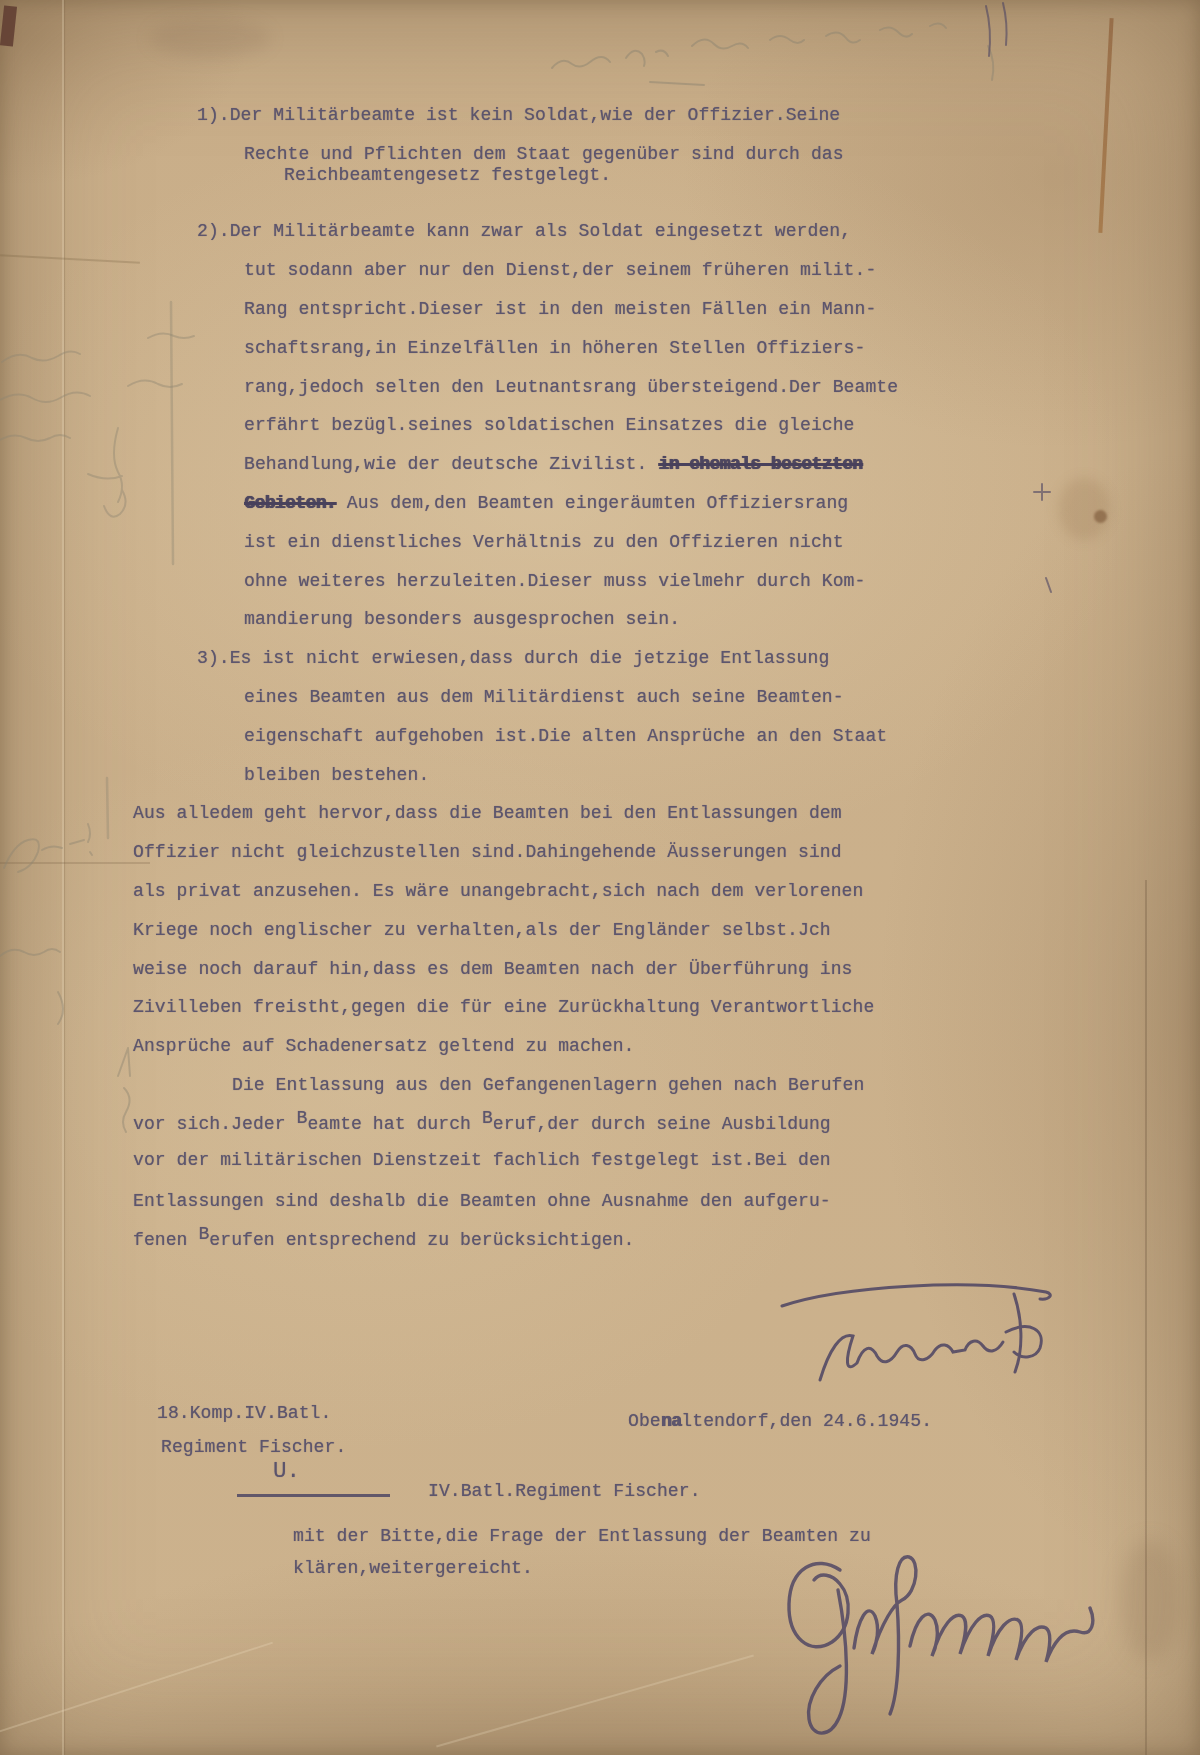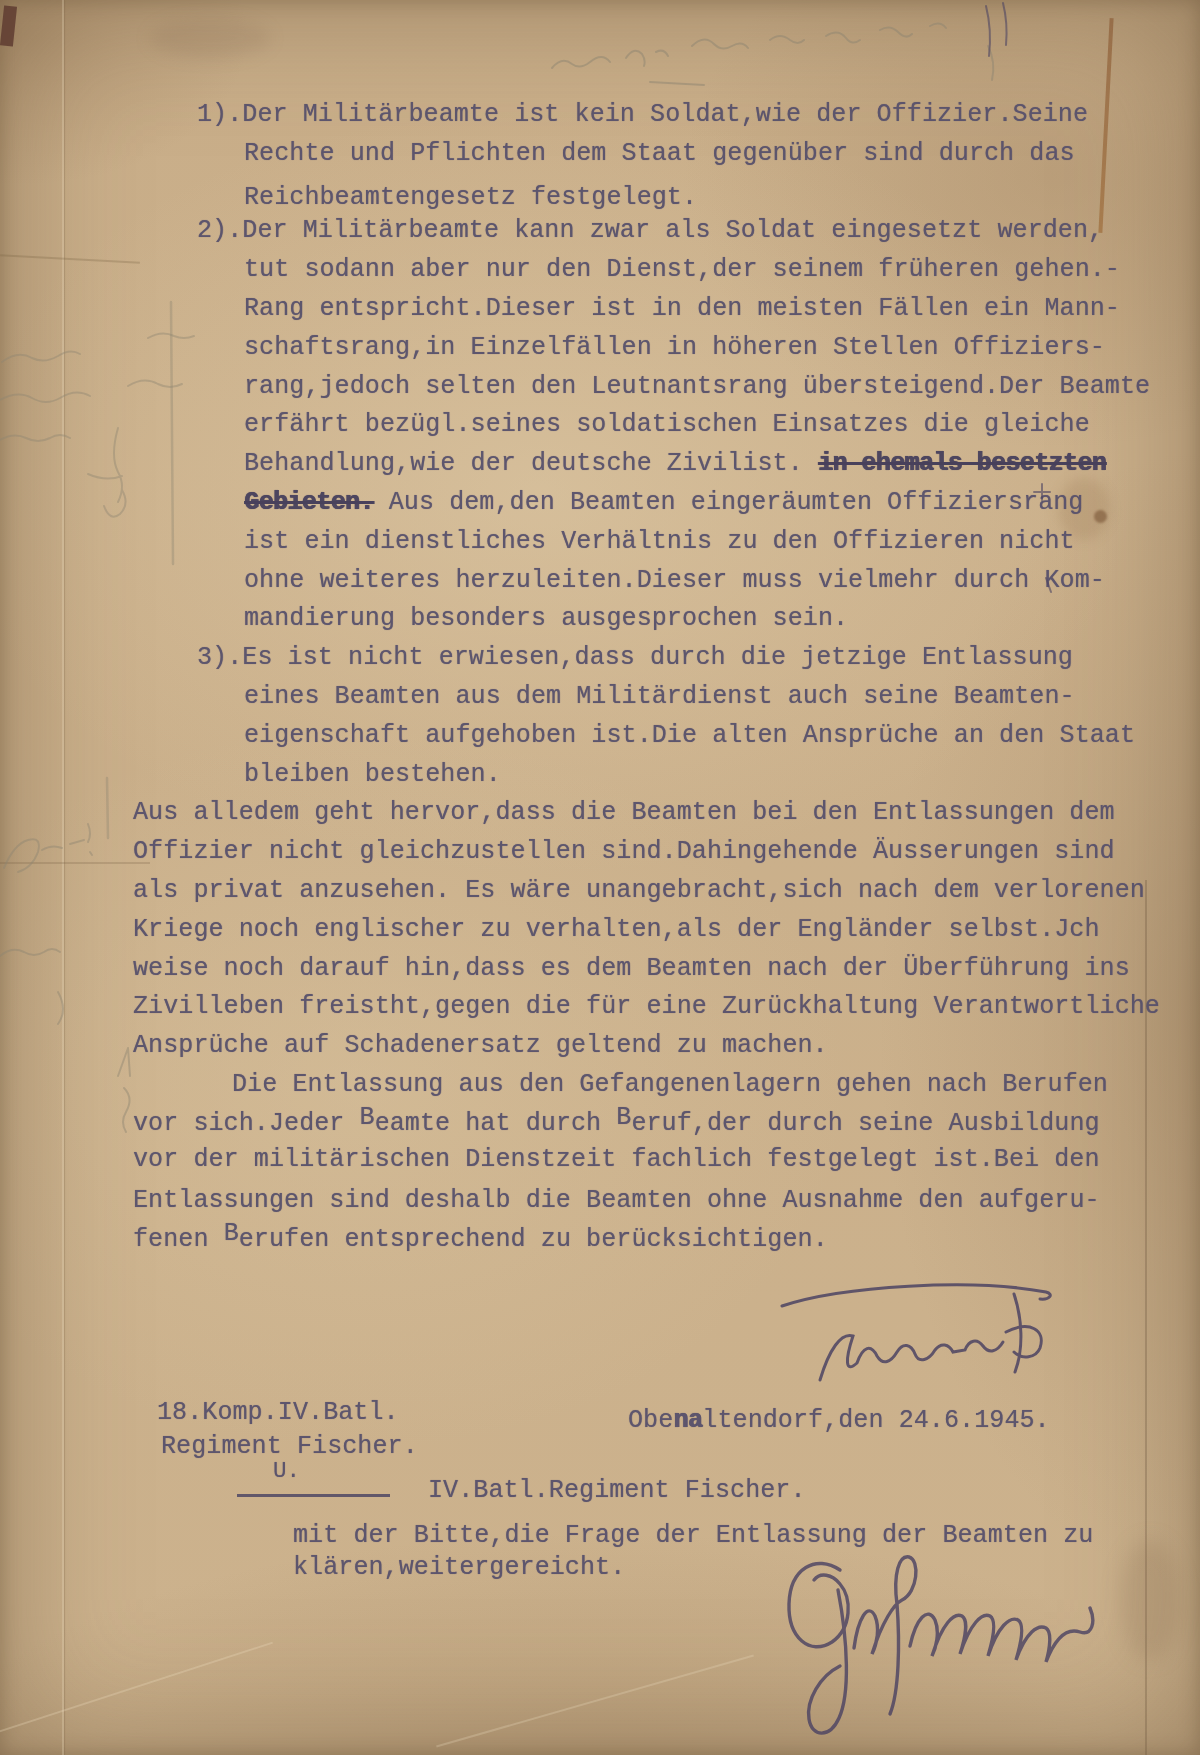--- a/index.html
+++ b/index.html
@@ -11,21 +11,21 @@
       radial-gradient(ellipse 520px 380px at 88% 10%, rgba(146,116,82,.28), transparent 72%),
       radial-gradient(ellipse 430px 760px at 100% 58%, rgba(146,118,86,.30), transparent 75%),
       radial-gradient(ellipse 900px 320px at 50% 101%, rgba(148,120,86,.32), transparent 75%),
       radial-gradient(ellipse 300px 200px at 2% 2%, rgba(140,110,78,.30), transparent 75%),
       linear-gradient(#c9ae89, #ccb28d);
     box-shadow: inset 0 0 130px rgba(104,80,52,.5), inset 0 0 20px rgba(92,70,46,.4);
     font-family:"Liberation Mono","DejaVu Sans Mono",monospace;
     color:#554f6b;
   }
   .line{
-    position:absolute;white-space:pre;font-size:25px;line-height:30px;
+    position:absolute;white-space:pre;font-size:18px;line-height:30px;
     letter-spacing:0.1px;opacity:.93;
     text-shadow:0 0 1px rgba(84,78,106,.6), .4px .4px 0 rgba(84,78,106,.22);
   }
   .ind-a{left:197px}.ind-b{left:244px}.ind-c{left:133px}.ind-d{left:232px}
   .seg-x{ 
     font-weight:bold;color:#443e5c;letter-spacing:-0.6px;
     text-decoration:line-through;text-decoration-thickness:3px;text-decoration-color:rgba(62,56,88,.8);
     text-shadow:1px 0 0 rgba(62,56,88,.9), 0 0 1px rgba(62,56,88,.8);
   }
   .seg-u{ 
@@ -59,23 +59,23 @@
   <div class="crease" style="left:2px;top:6px;width:13px;height:40px;background:#5f3c31;transform:rotate(6deg);filter:blur(.4px);opacity:.85;"></div>
   <div class="blotch" style="left:1058px;top:478px;width:52px;height:62px;background:rgba(128,94,58,.16);filter:blur(6px);"></div>
   <div class="blotch" style="left:1094px;top:510px;width:13px;height:13px;background:rgba(108,70,40,.5);filter:blur(1px);"></div>
   <div class="blotch" style="left:150px;top:18px;width:120px;height:40px;background:rgba(120,95,70,.14);filter:blur(8px);"></div>
   <div class="blotch" style="left:1120px;top:1540px;width:60px;height:120px;background:rgba(120,95,64,.18);filter:blur(10px);"></div>
 
   <div class="typed-body">
 
   <div class="line ind-a" style="top: 100px;"><span><span class="seg seg-n">1).Der Militärbeamte ist kein Soldat,wie der Offizier.Seine</span></span></div>
       <div class="line ind-b" style="top: 138.8px;"><span><span class="seg seg-n">Rechte und Pflichten dem Staat gegenüber sind durch das</span></span></div>
-      <div class="line ind-b" style="top: 183px;"><span><span class="seg seg-n">Reichbeamtengesetz festgelegt.</span></span></div>
+      <div class="line ind-b" style="top: 160px; margin-left: 40px;"><span><span class="seg seg-n">Reichbeamtengesetz festgelegt.</span></span></div>
       <div class="line ind-a" style="top: 216.4px;"><span><span class="seg seg-n">2).Der Militärbeamte kann zwar als Soldat eingesetzt werden,</span></span></div>
-      <div class="line ind-b" style="top: 255.2px;"><span><span class="seg seg-n">tut sodann aber nur den Dienst,der seinem früheren gehen.-</span></span></div>
+      <div class="line ind-b" style="top: 255.2px;"><span><span class="seg seg-n">tut sodann aber nur den Dienst,der seinem früheren milit.-</span></span></div>
       <div class="line ind-b" style="top: 294px;"><span><span class="seg seg-n">Rang entspricht.Dieser ist in den meisten Fällen ein Mann-</span></span></div>
       <div class="line ind-b" style="top: 332.8px;"><span><span class="seg seg-n">schaftsrang,in Einzelfällen in höheren Stellen Offiziers-</span></span></div>
       <div class="line ind-b" style="top: 371.6px;"><span><span class="seg seg-n">rang,jedoch selten den Leutnantsrang übersteigend.Der Beamte</span></span></div>
       <div class="line ind-b" style="top: 410.4px;"><span><span class="seg seg-n">erfährt bezügl.seines soldatischen Einsatzes die gleiche</span></span></div>
       <div class="line ind-b" style="top: 449.2px;"><span><span class="seg seg-n">Behandlung,wie der deutsche Zivilist. </span><span class="seg seg-x">in ehemals besetzten</span></span></div>
       <div class="line ind-b" style="top: 488px;"><span><span class="seg seg-x">Gebieten.</span><span class="seg seg-n"> Aus dem,den Beamten eingeräumten Offiziersrang</span></span></div>
       <div class="line ind-b" style="top: 526.8px;"><span><span class="seg seg-n">ist ein dienstliches Verhältnis zu den Offizieren nicht</span></span></div>
       <div class="line ind-b" style="top: 565.6px;"><span><span class="seg seg-n">ohne weiteres herzuleiten.Dieser muss vielmehr durch Kom-</span></span></div>
       <div class="line ind-b" style="top: 604.4px;"><span><span class="seg seg-n">mandierung besonders ausgesprochen sein.</span></span></div>
       <div class="line ind-a" style="top: 643.2px;"><span><span class="seg seg-n">3).Es ist nicht erwiesen,dass durch die jetzige Entlassung</span></span></div>

